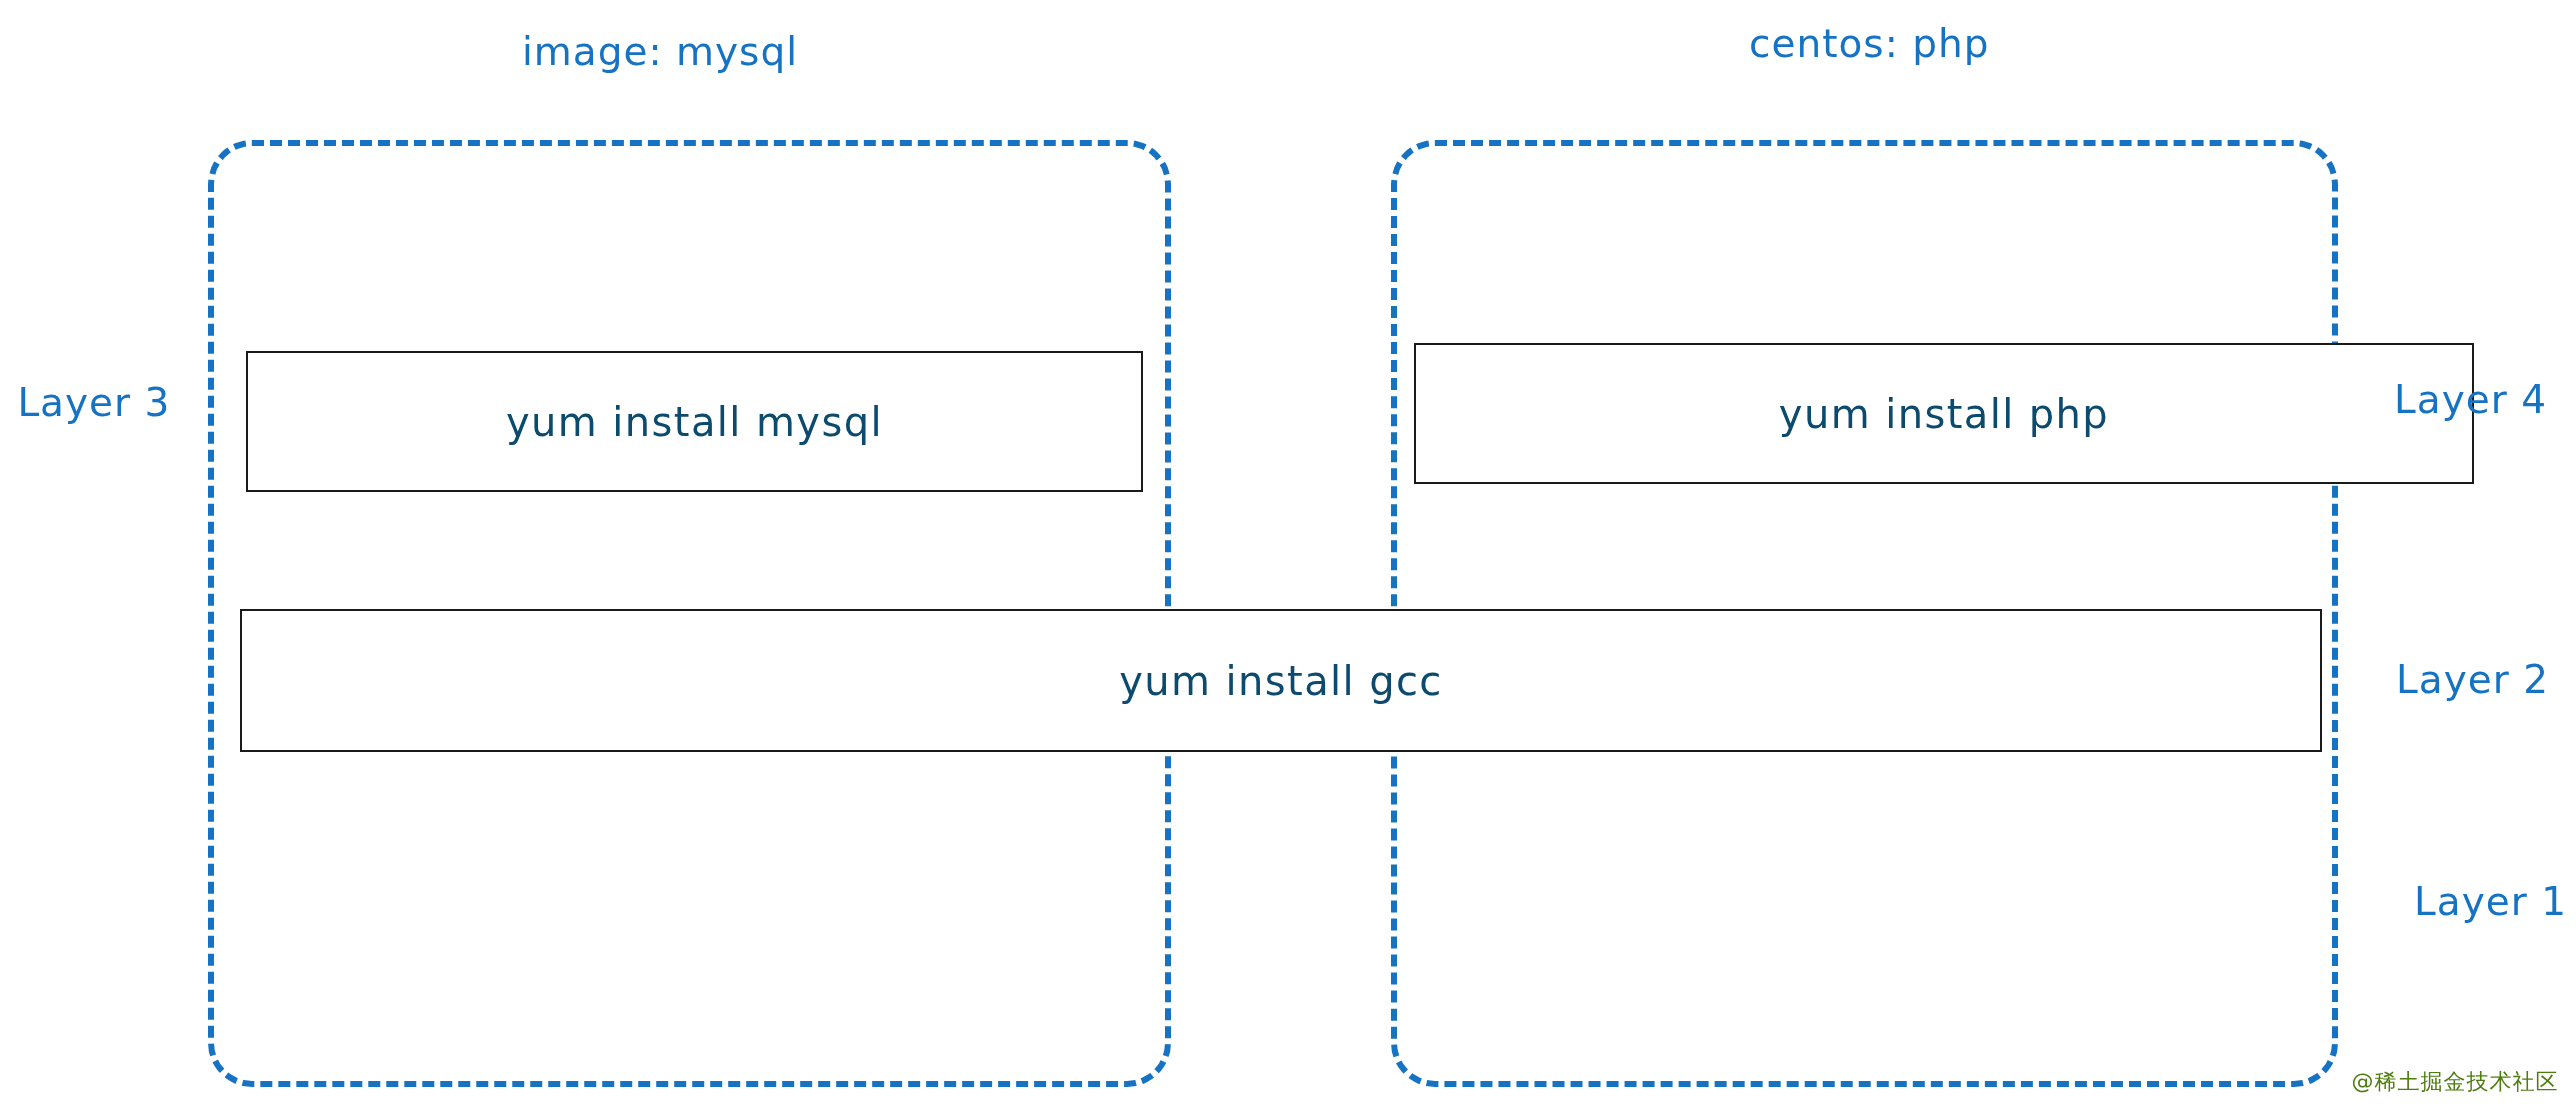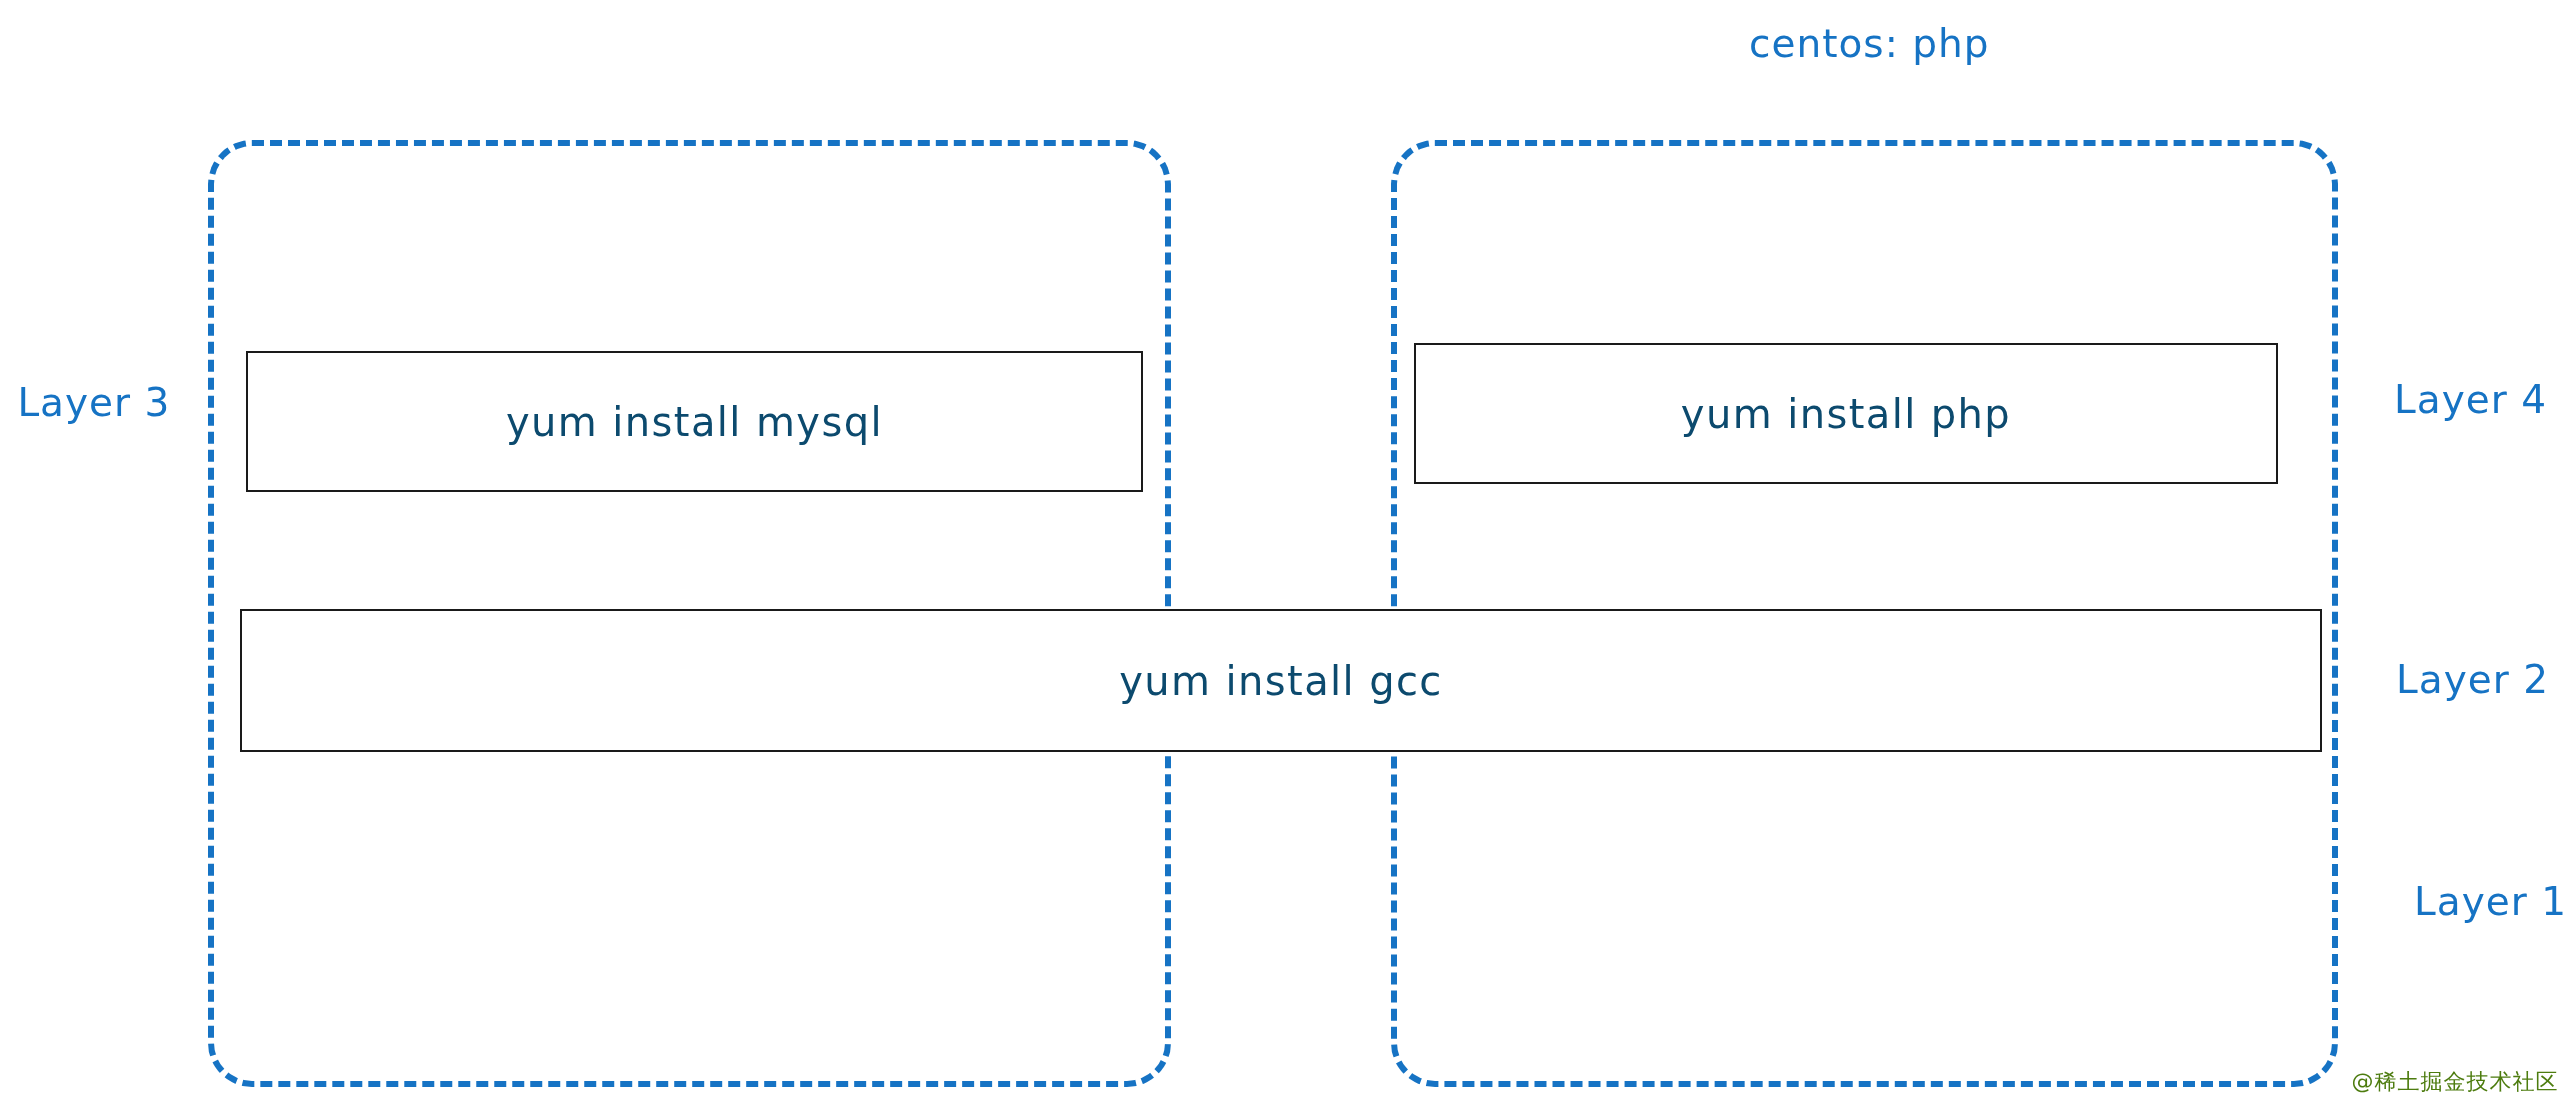--- a/index.html
+++ b/index.html
@@ -72,21 +72,21 @@
 
   #box-mysql {
     left: 246px;
     top: 351px;
     width: 897px;
     height: 141px;
   }
   #box-php {
     left: 1414px;
     top: 343px;
-    width: 864px;
+    width: 1060px;
     height: 141px;
   }
   #box-gcc {
     left: 240px;
     top: 609px;
     width: 2082px;
     height: 143px;
   }
   #box-centos {
     left: 237px;
@@ -119,20 +119,21 @@
     letter-spacing: 1px;
     white-space: nowrap;
     z-index: 5;
   }
 </style>
 </head>
 <body>
 
 <div id="canvas">
 
+  <div class="group-caption" id="caption-mysql">image: mysql</div>
 
   <div class="group-caption" id="caption-php">centos: php</div>
 
   <div class="image-group" id="group-mysql"></div>
 
   <div class="image-group" id="group-php"></div>
 
   <div class="layer-box" id="box-mysql">
     <span class="layer-box-label">yum install mysql</span>
   </div>

